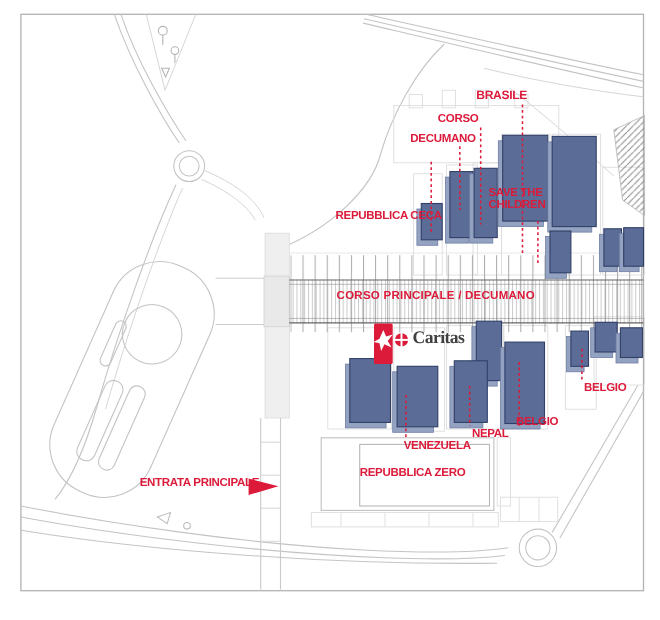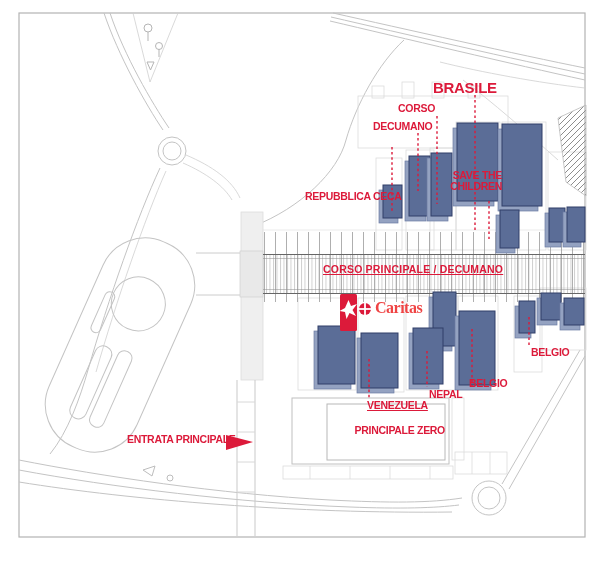--- a/index.html
+++ b/index.html
@@ -1,24 +1,24 @@
 <!DOCTYPE html>
 <html><head>
 <meta charset="utf-8">
 <style>
   html,body{margin:0;padding:0;background:#fff;}
   #canvas{position:relative;width:600px;height:564px;background:#fff;overflow:hidden;
           font-family:"Liberation Sans",sans-serif;}
   #mapsvg{position:absolute;left:0;top:0;}
   .lbl{position:absolute;font-weight:bold;font-size:10.5px;letter-spacing:-0.3px;
        color:#dc1a3a;white-space:nowrap;line-height:11px;}
-  .lbl.big{font-size:15px;}
-  .lbl.wrap{white-space:normal;text-align:right;}
+  .lbl.big{font-size:11px;}
+  .lbl.wrap{white-space:normal;text-align:left;}
   .caritas-word{position:absolute;font-family:"Liberation Serif",serif;font-weight:600;
-       font-size:16px;letter-spacing:-0.5px;color:#ef4444;white-space:nowrap;}
+       font-size:16px;letter-spacing:-0.5px;color:#404040;white-space:nowrap;}
   .bld-lt{fill:#94a2c1;stroke:#6b7ba3;stroke-width:0.7;}
   .bld-mn{fill:#5b6d97;stroke:#313f68;stroke-width:1;}
   .road{stroke:#c4c4c4;stroke-width:1;fill:none;}
   .road2{stroke:#cfcfcf;stroke-width:0.8;fill:none;}
   .plot{stroke:#dcdcdc;stroke-width:0.8;fill:none;}
   .faint{stroke:#e6e6e6;stroke-width:0.8;fill:none;}
   .struct{stroke:#c0c0c0;stroke-width:1;fill:#ffffff;}
   .leader{stroke:#dc1a3a;stroke-width:1.4;fill:none;stroke-dasharray:2.5 2.6;}
 </style>
 </head>
@@ -246,22 +246,22 @@
   </g>
 
   <polygon points="226,435 253,442 226,450" fill="#dc1a3a"></polygon>
 </svg>
 
 <div class="lbl big" style="left:433px;top:82px;">BRASILE</div>
 <div class="lbl" style="left:398px;top:103px;">CORSO</div>
 <div class="lbl" style="left:373px;top:121px;">DECUMANO</div>
 <div class="lbl" style="left:305px;top:152px;margin-top:39px;">REPUBBLICA CECA</div>
 <div class="lbl wrap" style="left:444px;top:170px;width:58px;">SAVE THE CHILDREN</div>
-<div class="lbl" style="left:323px;top:264px;letter-spacing:0.2px;text-decoration:underline;">CORSO PRINCIPALE / DECUMANO</div>
+<div class="lbl" style="left:306px;top:264px;letter-spacing:0.2px;">CORSO PRINCIPALE / DECUMANO</div>
 <div class="lbl" style="left:531px;top:347px;">BELGIO</div>
 <div class="lbl" style="left:429px;top:389px;text-align:center;">NEPAL</div>
 <div class="lbl" style="left:469px;top:378px;">BELGIO</div>
-<div class="lbl" style="left:367px;top:400px;text-decoration:underline;">VENEZUELA</div>
-<div class="lbl wrap" style="left:327px;top:425px;width:118px;">PRINCIPALE ZERO</div>
+<div class="lbl" style="left:367px;top:400px;">VENEZUELA</div>
+<div class="lbl wrap" style="left:327px;top:425px;width:118px;">REPUBBLICA ZERO</div>
 <div class="lbl" style="left:127px;top:434px;">ENTRATA PRINCIPALE</div>
 <div class="caritas-word" style="left:375px;top:299px;">Caritas</div>
 
 </div>
 
 </body></html>

